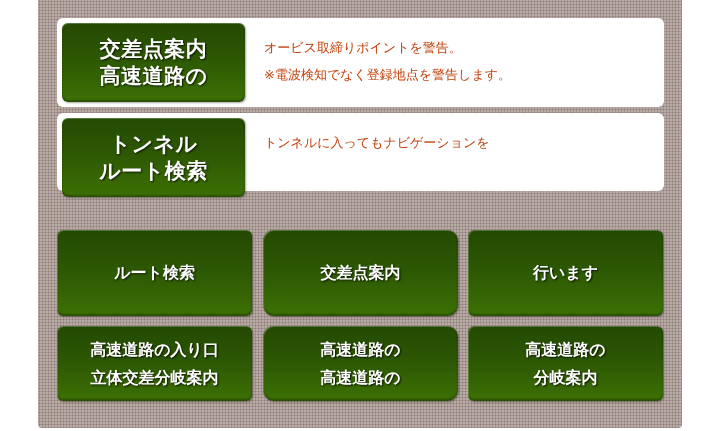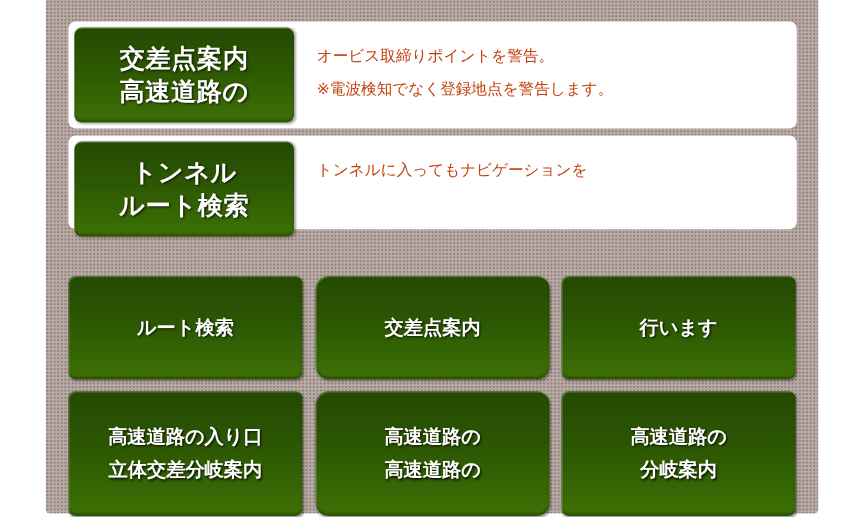--- a/index.html
+++ b/index.html
@@ -50,21 +50,21 @@
       border-radius: 6px;
       background: linear-gradient(to bottom, #244a02 0%, #2c5703 45%, #3d7105 100%);
       box-shadow: inset 1px 1px 0 rgba(255,255,255,0.22), inset 0 -2px 2px rgba(0,0,0,0.3), 1px 1px 2px rgba(0,0,0,0.4);
       display: flex; flex-direction: column; justify-content: center; align-items: center;
       color: #ffffff; font-weight: bold; font-size: 16px; line-height: 28px;
       text-shadow: 1px 1px 2px rgba(0,0,0,0.8);
       cursor: pointer;
       text-align: center;
     }
     .row-1 { top: 230px; height: 86px; }
-    .row-2 { top: 326px; height: 104px; }
+    .row-2 { top: 326px; height: 75px; }
     .col-1 { left: 19px; }
     .col-2 { left: 225px; border-radius: 11px; }
     .col-3 { left: 430px; }
   </style>
 </head>
 <body>
 
 <div class="panel">
 
   <div class="card card-1">

